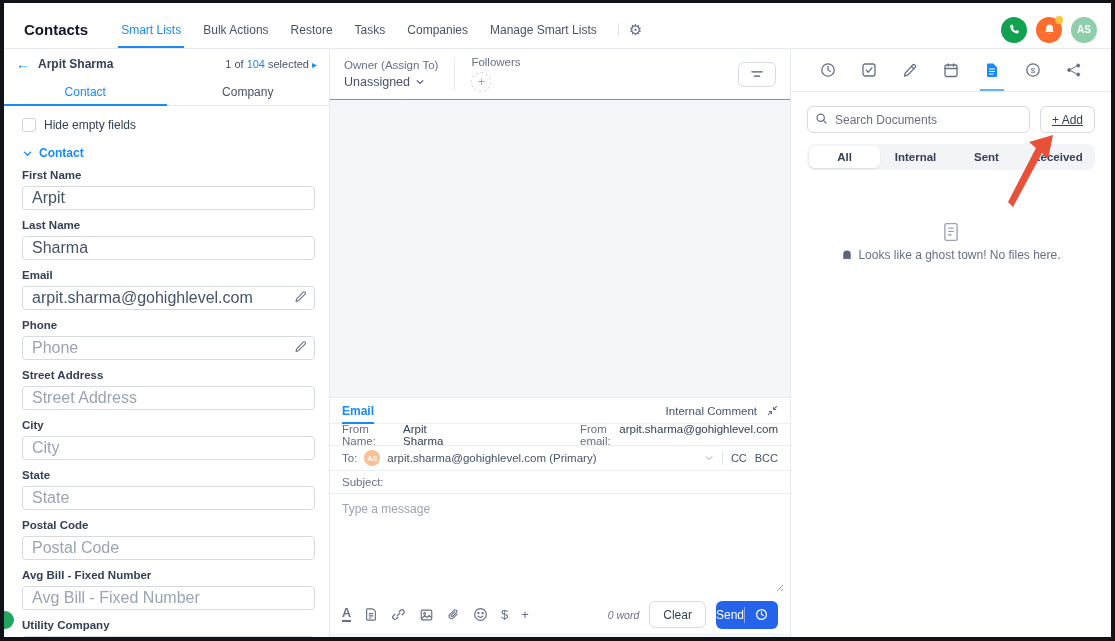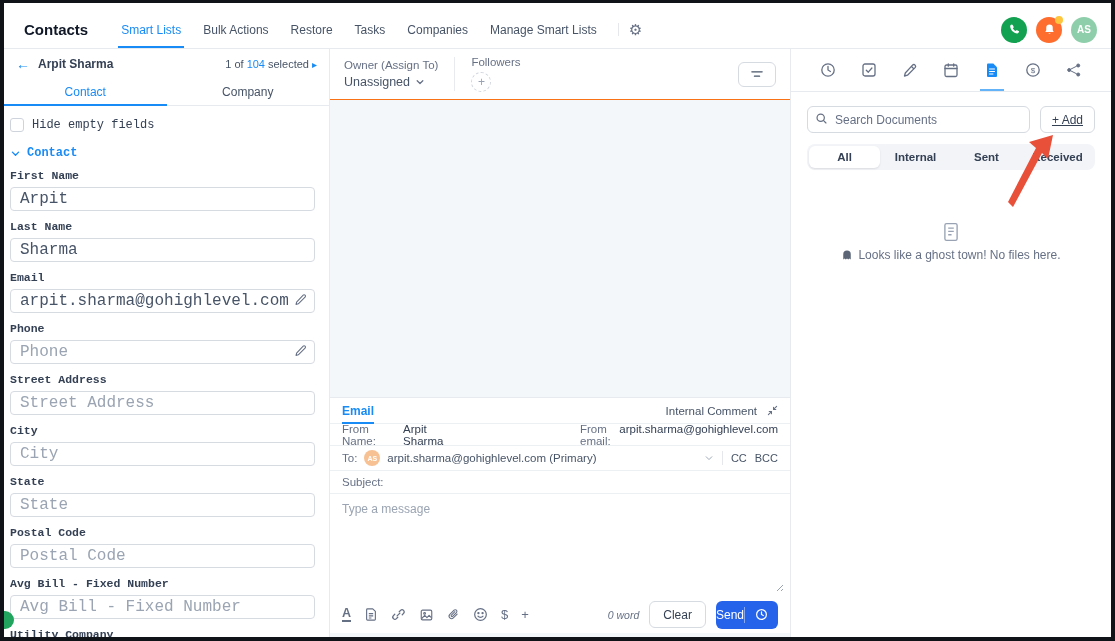--- a/index.html
+++ b/index.html
@@ -41,21 +41,21 @@
   .back-arrow { color:#188bf6; font-size:14px; cursor:pointer; }
   .contact-name { font-size:12px; font-weight:600; color:#344054; flex:1; }
   .pager { font-size:11px; color:#475467; display:flex; gap:3px; align-items:center; }
   .pager .blue { color:#188bf6; }
   .pager .next { cursor:pointer; font-size:10px; }
   .left-tabs { height:27px; flex:0 0 27px; display:flex; border-bottom:1px solid #e7eaee; }
   .left-tab { flex:1; background:none; border:none; font-family:inherit; font-size:12px; font-weight:500;
     color:#475467; cursor:pointer; position:relative; }
   .left-tab.active { color:#188bf6; }
   .left-tab.active::after { content:""; position:absolute; left:0; right:0; bottom:-1px; height:2px; background:#188bf6; }
-  .left-scroll { flex:1; overflow:hidden; padding:12px 14px 0 6px;font-family:Liberation Mono, monospace; }
+  .left-scroll { flex:1; overflow:hidden; padding:12px 14px 0 18px; }
   .hide-empty { display:flex; align-items:center; gap:8px; font-size:12px; color:#344054; cursor:pointer; }
   .checkbox { width:14px; height:14px; border:1px solid #cfd4dc; border-radius:3px; background:#fff; }
   .section-toggle { display:flex; align-items:center; gap:6px; color:#188bf6; font-size:12px; font-weight:600;
     margin:14px 0 2px 0; cursor:pointer; }
   .field { margin-top:9px; }
   .f-label { font-size:11.5px; font-weight:600; color:#344054; margin-bottom:5px; }
   .f-input-wrap { position:relative; }
   .f-input { width:100%; height:24px; border:1px solid #d6dae1; border-radius:4px; padding:0 26px 0 9px;
     font-family:inherit; font-size:16px; color:#475467; background:#fff; }
   .f-input::placeholder { color:#9aa4b2; }

